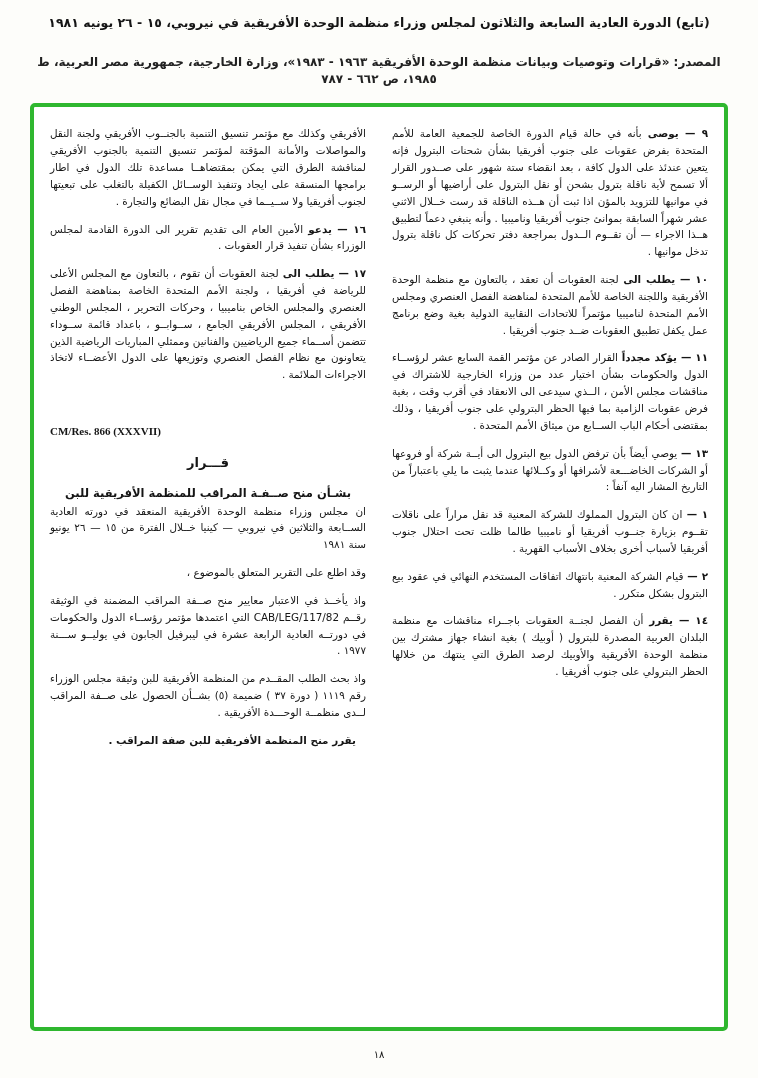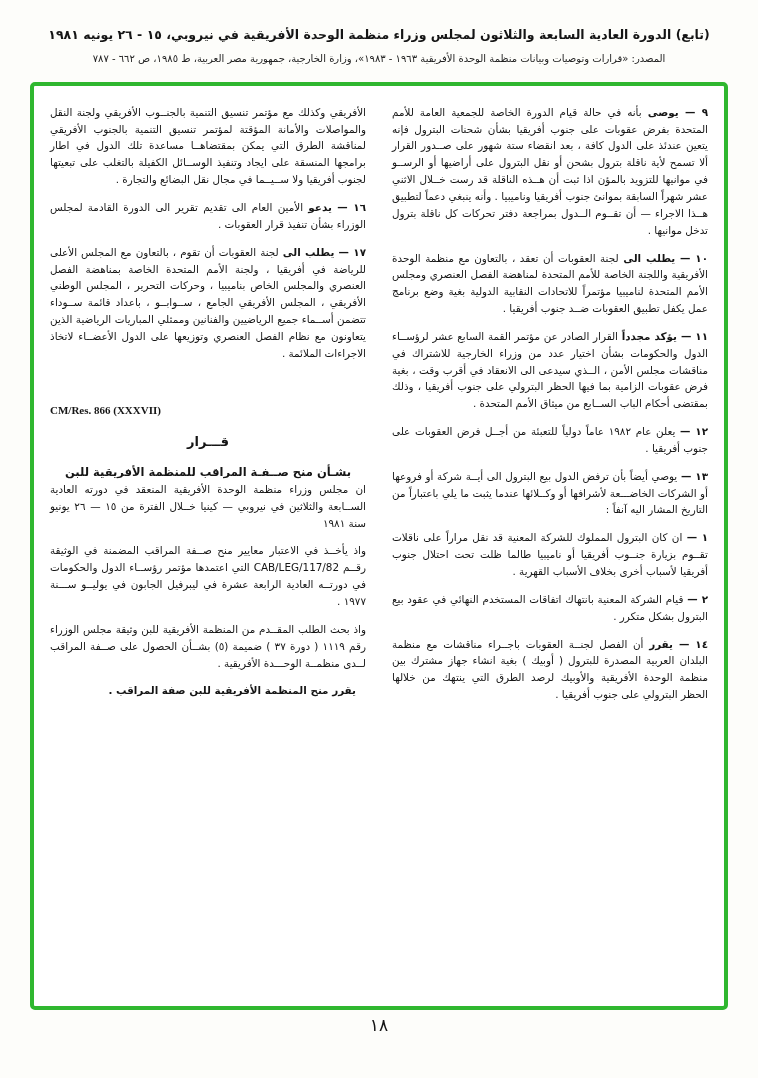--- a/index.html
+++ b/index.html
@@ -3,31 +3,32 @@
 <meta charset="utf-8">
 <style>
   * { box-sizing: border-box; margin: 0; padding: 0; }
   html, body {
     width: 758px; height: 1078px;
     background: #fdfdfa;
     overflow: hidden;
     font-family: "DejaVu Sans", sans-serif;
     color: #151515;
   }
-  .page { width: 758px; height: 1078px; padding: 26px 0 0; position: relative; }
+  .page { width: 758px; height: 1078px; padding: 14px 0 0; position: relative; }
 
   
   .doc-header { padding: 0 26px; text-align: center; direction: rtl; }
   .doc-header .h-title {
     font-size: 12.5px; font-weight: bold; letter-spacing: 0;
     line-height: 1.5;
   }
   .doc-header .h-source {
-    font-size: 10px; margin-top: 7px; color: #222;
+    font-size: 12px; margin-top: 21px; color: #222;
     line-height: 1.4;
+    font-weight: bold;
   }
 
   
   .green-box {
     margin: 16px 30px 0;
     border: 4px solid #2fb72f;
     border-radius: 5px;
     background: #ffffff;
     height: 928px;
     padding: 18px 16px 10px;
@@ -56,22 +57,22 @@
     letter-spacing: 1px; margin-bottom: 14px;
   }
   .res-subtitle {
     text-align: center; font-weight: bold; font-size: 11.5px;
     margin-bottom: 0; line-height: 1.6;
   }
   .decide { padding-right: 10px; font-weight: bold; }
 
   
   .page-footer {
-    text-align: center; margin-top: 5px;
-    font-size: 17px; letter-spacing: 2px;
+    text-align: center; margin-top: 18px;
+    font-size: 10px; letter-spacing: 2px;
   }
 </style>
 </head>
 <body>
 
 <div class="page">
 
   <header class="doc-header">
     <div class="h-title">(تابع) الدورة العادية السابعة والثلاثون لمجلس وزراء منظمة الوحدة الأفريقية في نيروبي، ١٥ - ٢٦ يونيه ١٩٨١</div>
     <div class="h-source">المصدر: «قرارات وتوصيات وبيانات منظمة الوحدة الأفريقية ١٩٦٣ - ١٩٨٣»، وزارة الخارجية، جمهورية مصر العربية، ط ١٩٨٥، ص ٦٦٢ - ٧٨٧</div>
@@ -85,24 +86,20 @@
           <b class="lead">٩ — يوصى</b>
           <span>بأنه في حالة قيام الدورة الخاصة للجمعية العامة للأمم المتحدة بفرض عقوبات على جنوب أفريقيا بشأن شحنات البترول فإنه يتعين عندئذ على الدول كافة ، بعد انقضاء ستة شهور على صــدور القرار ألا تسمح لأية ناقلة بترول بشحن أو نقل البترول على أراضيها أو الرســو في موانيها للتزويد بالمؤن اذا ثبت أن هــذه الناقلة قد رست خــلال الاثني عشر شهراً السابقة بموانئ جنوب أفريقيا وناميبيا . وأنه ينبغي دعماً لتطبيق هــذا الاجراء — أن تقــوم الــدول بمراجعة دفتر تحركات كل ناقلة بترول تدخل موانيها .</span>
         </p>
         <p class="para">
           <b class="lead">١٠ — يطلب الى</b>
           <span>لجنة العقوبات أن تعقد ، بالتعاون مع منظمة الوحدة الأفريقية واللجنة الخاصة للأمم المتحدة لمناهضة الفصل العنصري ومجلس الأمم المتحدة لناميبيا مؤتمراً للاتحادات النقابية الدولية بغية وضع برنامج عمل يكفل تطبيق العقوبات ضــد جنوب أفريقيا .</span>
         </p>
         <p class="para">
           <b class="lead">١١ — يؤكد مجدداً</b>
           <span>القرار الصادر عن مؤتمر القمة السابع عشر لرؤســاء الدول والحكومات بشأن اختيار عدد من وزراء الخارجية للاشتراك في مناقشات مجلس الأمن ، الــذي سيدعى الى الانعقاد في أقرب وقت ، بغية فرض عقوبات الزامية بما فيها الحظر البترولي على جنوب أفريقيا ، وذلك بمقتضى أحكام الباب الســابع من ميثاق الأمم المتحدة .</span>
-        </p>
-        <p class="para">
-          <b class="lead">١٢ —</b>
-          <span>يعلن عام ١٩٨٢ عاماً دولياً للتعبئة من أجــل فرض العقوبات على جنوب أفريقيا .</span>
         </p>
         <p class="para">
           <b class="lead">١٣ —</b>
           <span>يوصي أيضاً بأن ترفض الدول بيع البترول الى أيــة شركة أو فروعها أو الشركات الخاضـــعة لأشرافها أو وكــلائها عندما يثبت ما يلي باعتباراً من التاريخ المشار اليه آنفاً :</span>
         </p>
         <p class="para">
           <b class="lead">١ —</b>
           <span>ان كان البترول المملوك للشركة المعنية قد نقل مراراً على ناقلات تقــوم بزيارة جنــوب أفريقيا أو ناميبيا طالما ظلت تحت احتلال جنوب أفريقيا لأسباب أخرى بخلاف الأسباب القهرية .</span>
         </p>
         <p class="para">
@@ -129,20 +126,23 @@
         </p>
 
         <p class="res-ref">CM/Res. 866 (XXXVII)</p>
         <h2 class="res-title">قـــرار</h2>
         <h3 class="res-subtitle">بشـأن منح صــفـة المراقب للمنظمة الأفريقية للبن</h3>
 
         <p class="para">
           <span>ان مجلس وزراء منظمة الوحدة الأفريقية المنعقد في دورته العادية الســابعة والثلاثين في نيروبي — كينيا خــلال الفترة من ١٥ — ٢٦ يونيو سنة ١٩٨١</span>
         </p>
         <p class="para">
+          <span>وقد اطلع على التقرير المتعلق بالموضوع ،</span>
+        </p>
+        <p class="para">
           <span>واذ يأخــذ في الاعتبار معايير منح صــفة المراقب المضمنة في الوثيقة رقــم CAB/LEG/117/82 التي اعتمدها مؤتمر رؤســاء الدول والحكومات في دورتــه العادية الرابعة عشرة في ليبرفيل الجابون في يوليــو ســـنة ١٩٧٧ .</span>
         </p>
         <p class="para">
           <span>واذ بحث الطلب المقــدم من المنظمة الأفريقية للبن وثيقة مجلس الوزراء رقم ١١١٩ ( دورة ٣٧ ) ضميمة (٥) بشــأن الحصول على صــفة المراقب لــدى منظمــة الوحـــدة الأفريقية .</span>
         </p>
         <p class="para decide">يقرر منح المنظمة الأفريقية للبن صفة المراقب .</p>
       </section>
 
     </div>
   </main>

